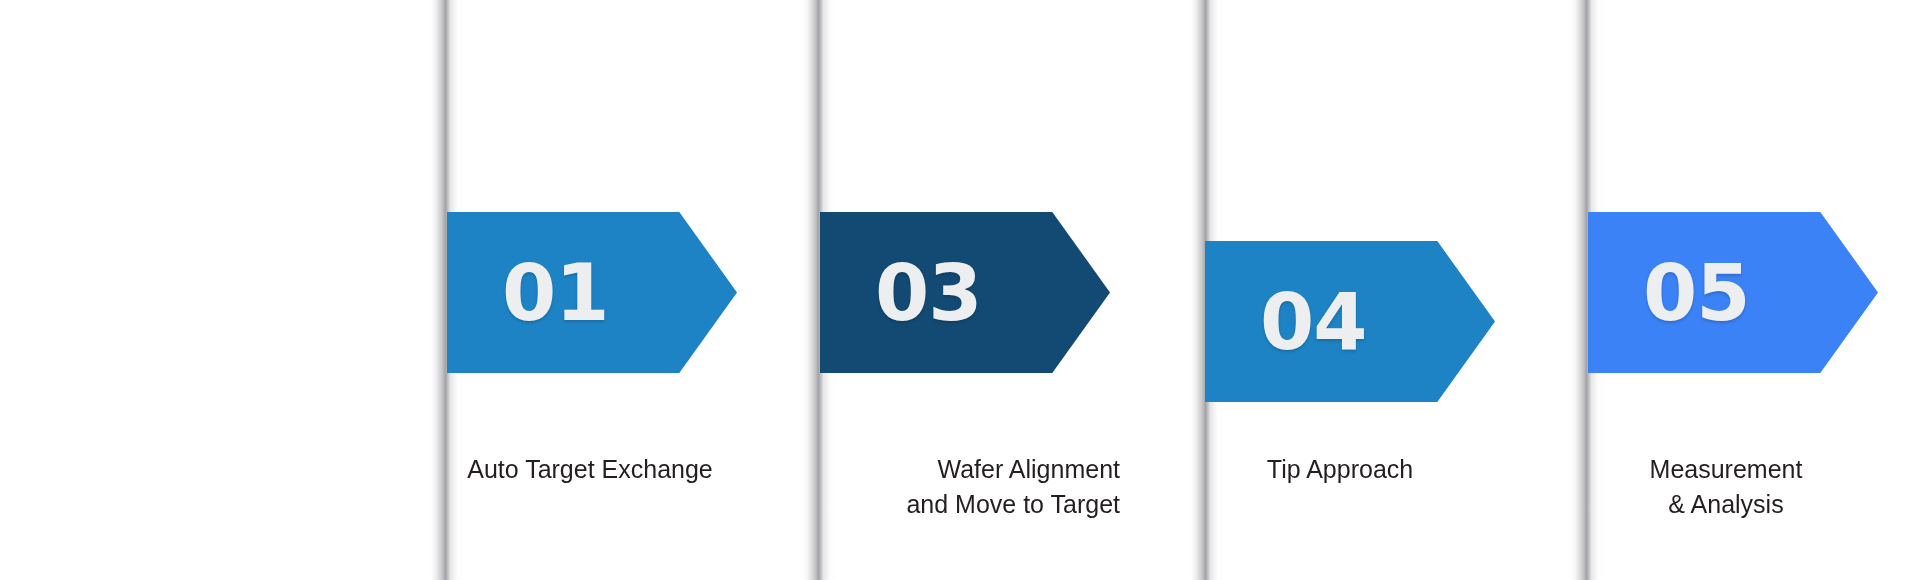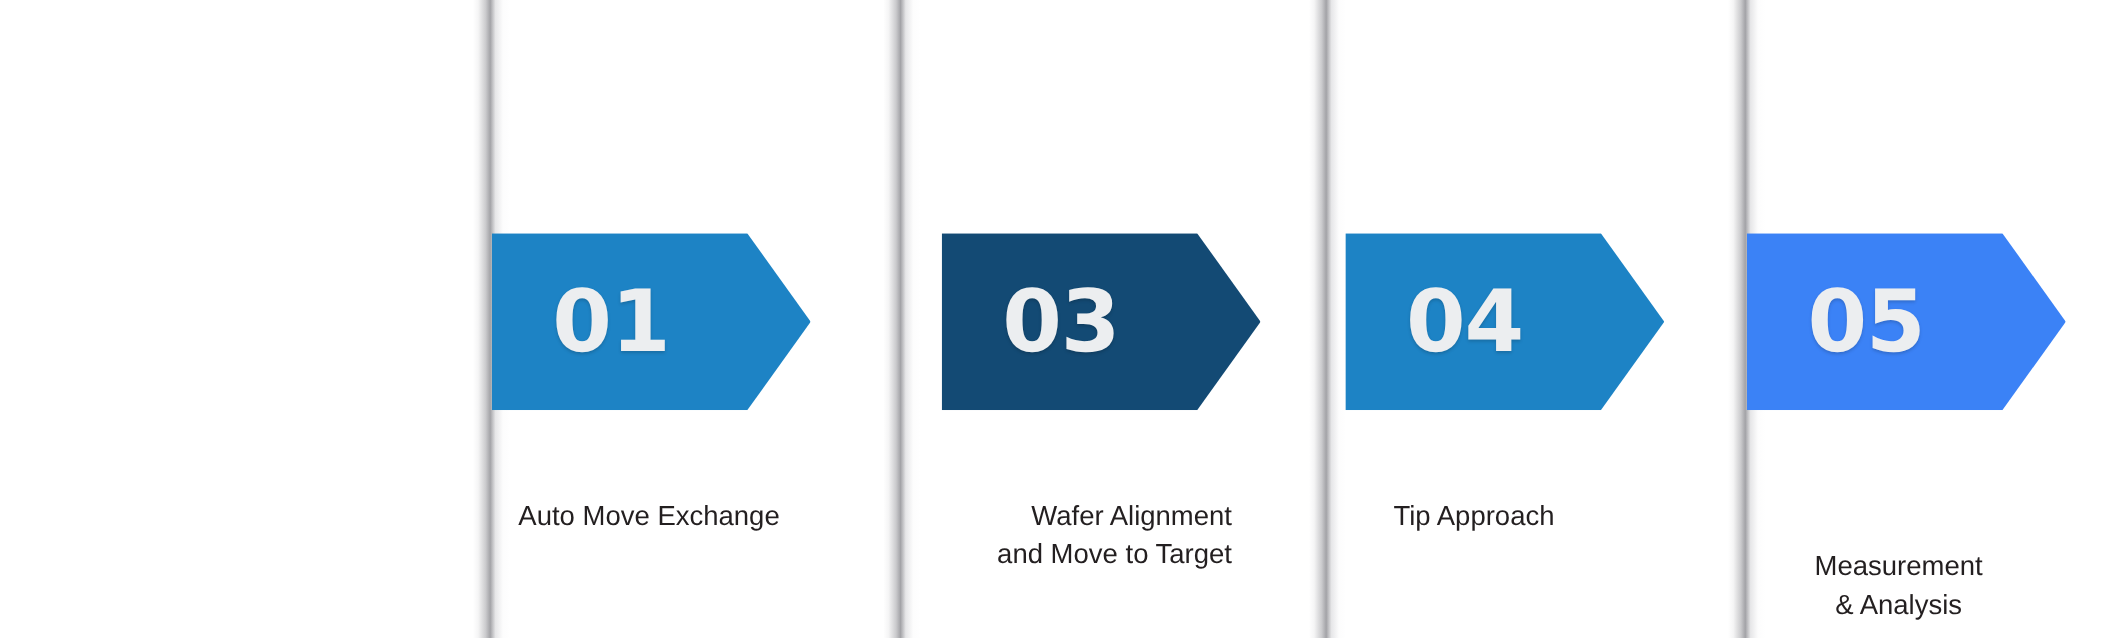--- a/index.html
+++ b/index.html
@@ -96,44 +96,44 @@
 
 <div id="stage">
 
     <div class="step" style="left: 433px; width: 300px;">
       <div class="fold-shadow" style="left: -3px;"></div>
       <div class="arrow-wrap" style="left: 14px; width: 290px;">
         <div class="arrow" style="background: rgb(29, 131, 197);">
           <span class="arrow-number">01</span>
         </div>
       </div>
-      <div class="caption" style="left: -13px; width: 340px;">Auto Move Exchange</div>
+      <div class="caption" style="left: -13px; width: 340px;">Auto Target Exchange</div>
     </div>
     <div class="step" style="left: 806px; width: 300px;">
       <div class="fold-shadow" style="left: -3px;"></div>
-      <div class="arrow-wrap" style="left: 14px; width: 290px; margin-left: 36px;">
+      <div class="arrow-wrap" style="left: 14px; width: 290px;">
         <div class="arrow" style="background: rgb(19, 74, 116);">
           <span class="arrow-number">03</span>
         </div>
       </div>
       <div class="caption" style="left: -6px; width: 320px; text-align: right;">Wafer Alignment
 and Move to Target</div>
     </div>
     <div class="step" style="left: 1193px; width: 300px;">
       <div class="fold-shadow" style="left: -3px;"></div>
-      <div class="arrow-wrap" style="left: 30px; width: 290px;">
+      <div class="arrow-wrap" style="left: 12px; width: 290px; margin-top: 29px;">
         <div class="arrow" style="background: rgb(29, 131, 197);">
           <span class="arrow-number">04</span>
         </div>
       </div>
       <div class="caption" style="left: -3px; width: 300px;">Tip Approach</div>
     </div>
     <div class="step" style="left: 1574px; width: 300px;">
       <div class="fold-shadow" style="left: -3px;"></div>
       <div class="arrow-wrap" style="left: 14px; width: 290px;">
         <div class="arrow" style="background: #3b82f6;">
           <span class="arrow-number">05</span>
         </div>
       </div>
-      <div class="caption" style="left: -4px; width: 312px; margin-top: 46px;">Measurement
+      <div class="caption" style="left: -4px; width: 312px;">Measurement
 &amp; Analysis</div>
     </div>
   </div>
 
 </body></html>

